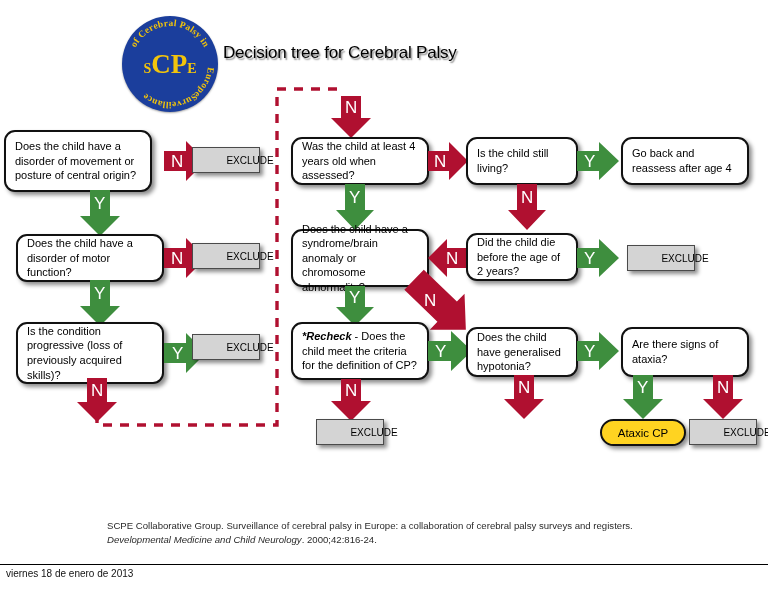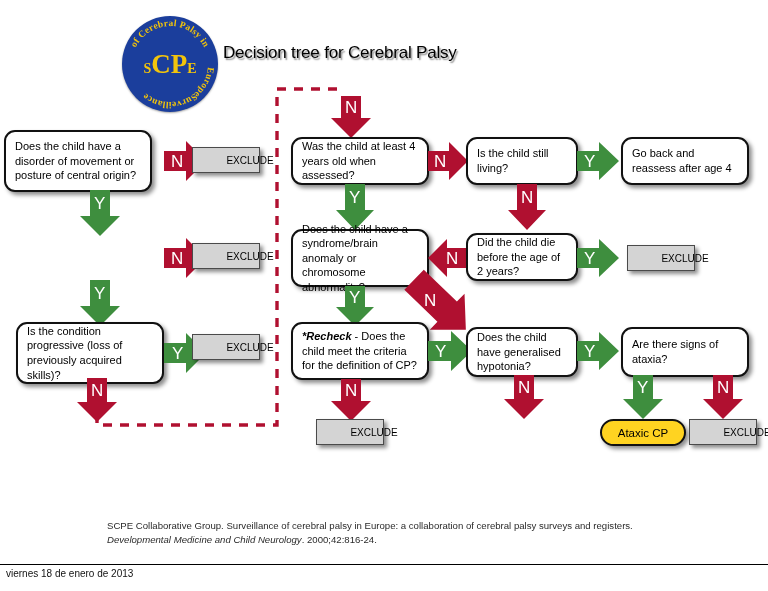--- a/index.html
+++ b/index.html
@@ -109,20 +109,23 @@
     <span class="txt">EXCLUDE</span>
   </div>
 
   <div class="arrow" style="left:80px;top:190px;">
     <svg width="40" height="46">
         <path d="M10,0 L30,0 L30,26 L40,26 L20,46 L0,26 L10,26 Z" fill="#3E8E3E" stroke="none"></path>
       </svg>
     <div class="lbl" style="left:14px;top:5px;">Y</div>
   </div>
 
+  <div class="qbox" style="left:16px;top:234px;width:148px;height:48px;">
+    <span class="txt">Does the child have a disorder of motor function?</span>
+  </div>
 
   <div class="arrow" style="left:164px;top:238px;">
     <svg width="42" height="40">
         <path d="M0,10 L22,10 L22,0 L42,20 L22,40 L22,30 L0,30 Z" fill="#B01030" stroke="none"></path>
       </svg>
     <div class="lbl" style="left:7px;top:12px;">N</div>
   </div>
   <div class="ebox" style="left:192px;top:243px;width:68px;height:26px;">
     <span class="txt">EXCLUDE</span>
   </div>

